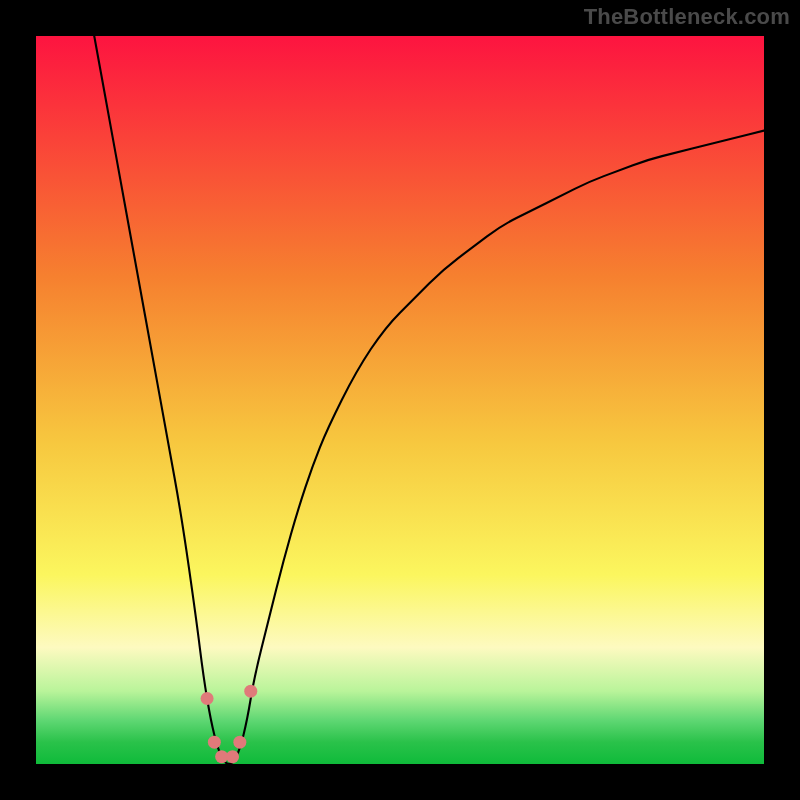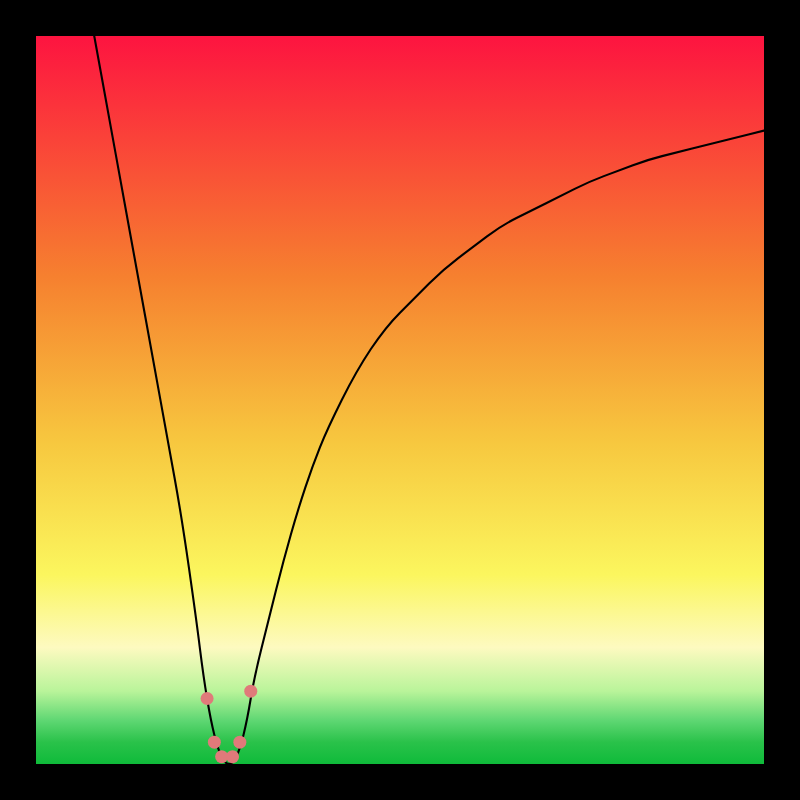--- a/index.html
+++ b/index.html
@@ -47,20 +47,21 @@
     stroke-linecap: round;
   }
   .marker {
     fill: #e07a7a;
   }
 </style>
 </head>
 <body>
 
 <div class="frame">
+  <div class="watermark">TheBottleneck.com</div>
 
   <div class="plot-area">
     <svg class="plot-svg" viewBox="0 0 728 728" preserveAspectRatio="none">
       <defs>
         <linearGradient id="bg-grad" x1="0" y1="0" x2="0" y2="1">
         <stop offset="0%" stop-color="#fd1440"></stop>
             <stop offset="33%" stop-color="#f6802f"></stop>
             <stop offset="56.00000000000001%" stop-color="#f7c83f"></stop>
             <stop offset="74%" stop-color="#fbf65e"></stop>
             <stop offset="84%" stop-color="#fdfac0"></stop>

